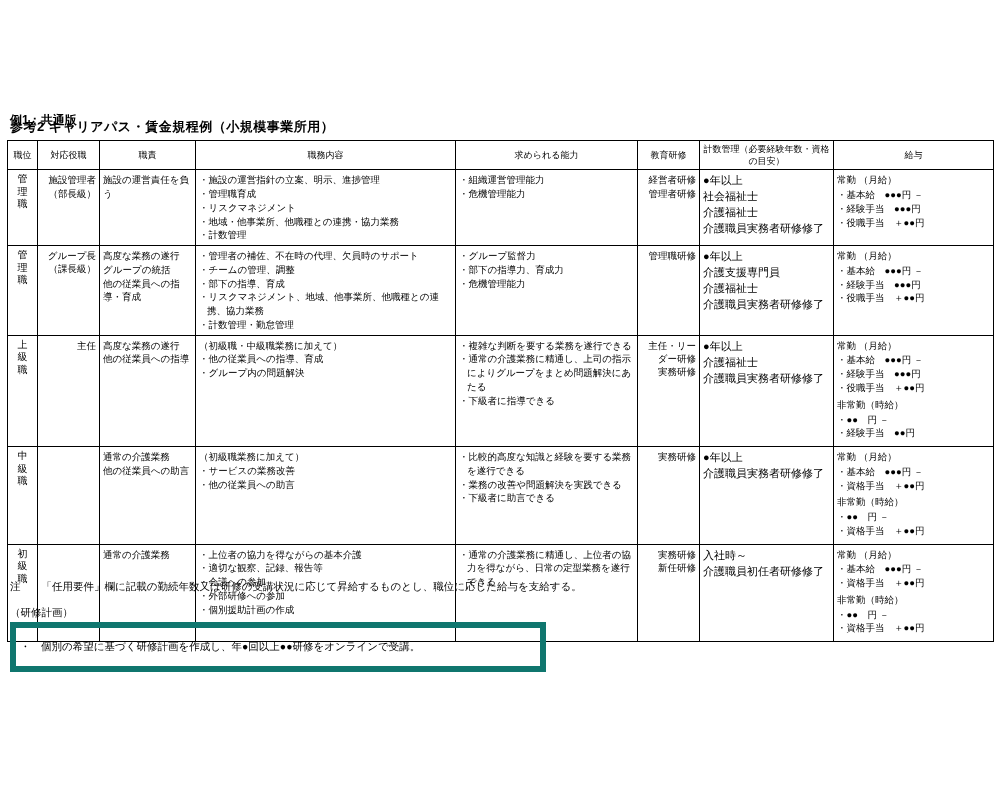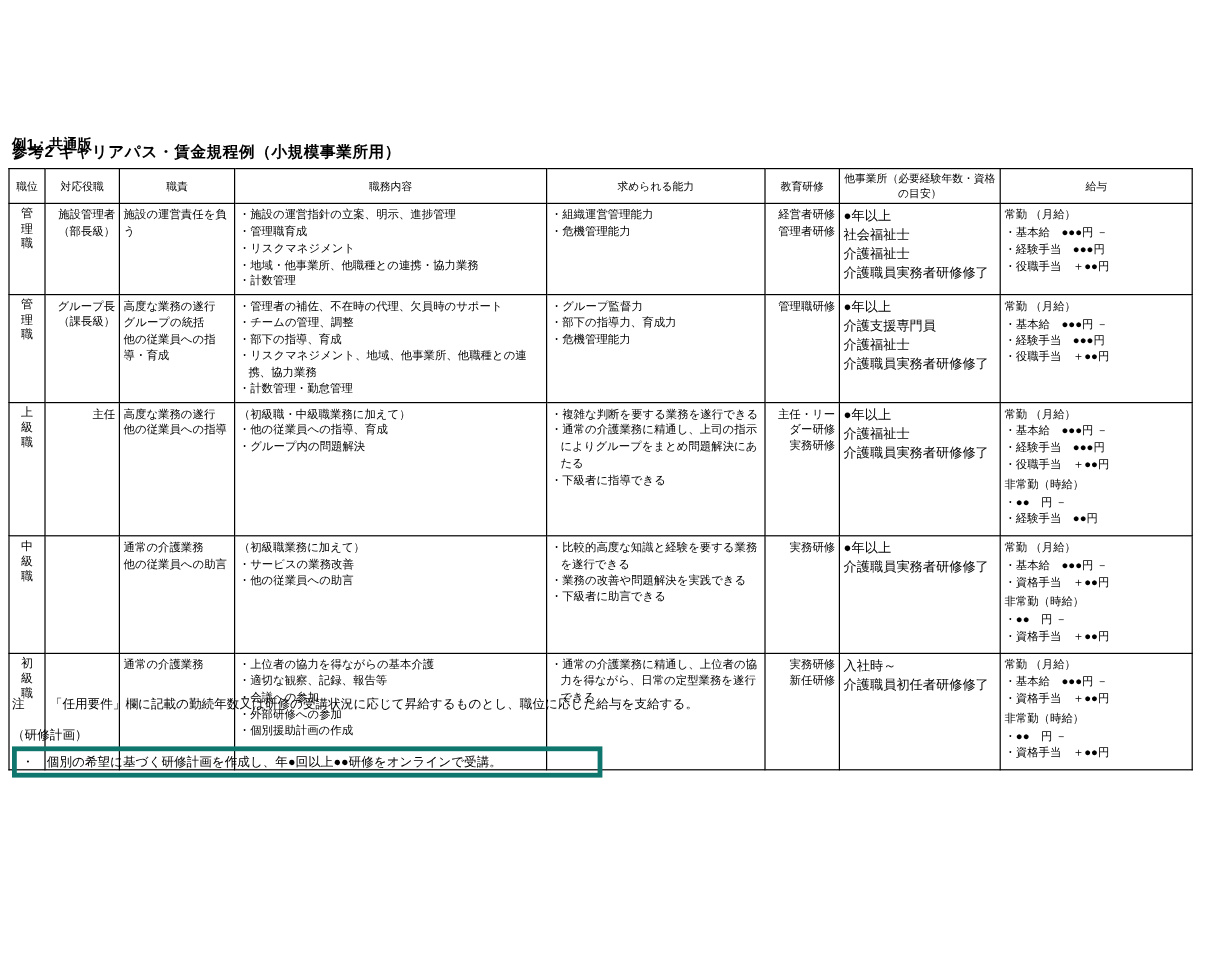--- a/index.html
+++ b/index.html
@@ -135,24 +135,24 @@
   .plan-label {
     position: absolute;
     left: 10px;
     top: 606px;
     font-size: 10.5px;
   }
   .plan-box {
     position: absolute;
     left: 10px;
     top: 622px;
-    width: 492px;
-    border: 4px solid #0f766e;
+    width: 536px;
+    border: 6px solid #0f766e;
     font-size: 10.5px;
-    padding: 2px 4px;
+    padding: 12px 4px;
     box-sizing: border-box;
   }
 </style>
 </head>
 <body>
 
 <div class="page">
 
   <div class="doc-title">参考2  キャリアパス・賃金規程例（小規模事業所用）</div>
   <div class="doc-subtitle">例1：共通版</div>
@@ -169,21 +169,21 @@
         <col class="c-pay">
     </colgroup>
     <thead>
       <tr>
         <th>職位</th>
         <th>対応役職</th>
         <th>職責</th>
         <th>職務内容</th>
         <th>求められる能力</th>
         <th>教育研修</th>
-        <th>他事業所（必要経験年数・資格の目安）</th>
+        <th>計数管理（必要経験年数・資格の目安）</th>
         <th>給与</th>
       </tr>
     </thead>
     <tbody>
         <tr style="height: 62px;">
           <td class="rank"><span class="v">管<br>理<br>職</span></td>
           <td class="post">施設管理者<br>（部長級）</td>
           <td class="duty">施設の運営責任を負う</td>
           <td class="mid">
             <ul class="items">

